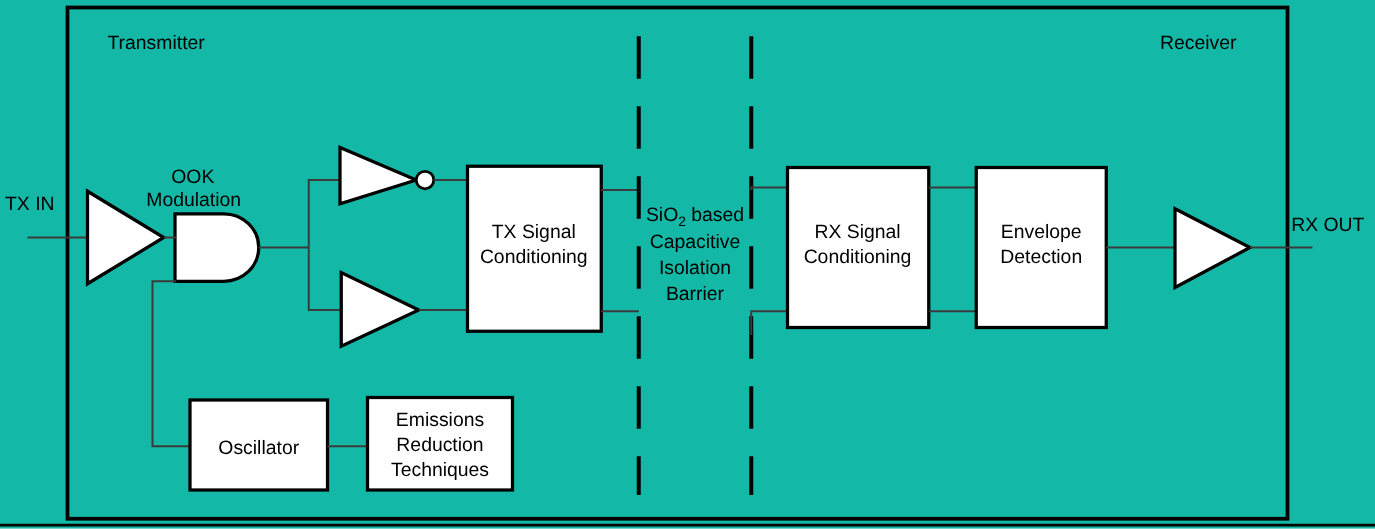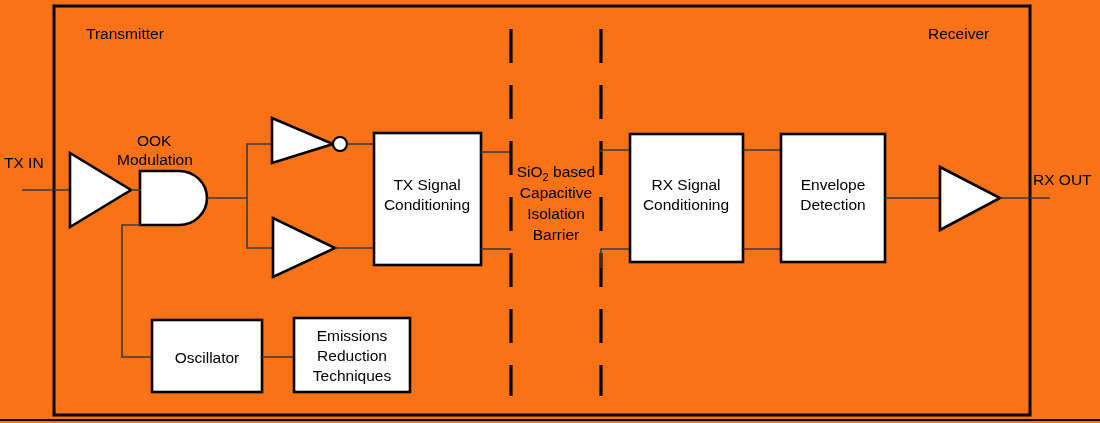--- a/index.html
+++ b/index.html
@@ -7,21 +7,21 @@
     padding: 0;
     background: #ffffff;
   }
   body {
     font-family: "Liberation Sans", sans-serif;
   }
   #stage {
     position: relative;
     width: 1100px;
     height: 423px;
-    background: #f97316;
+    background: #14b8a6;
     overflow: hidden;
   }
   #diagram {
     position: absolute;
     top: 0;
     left: 0;
     width: 1100px;
     height: 423px;
   }
   text {

